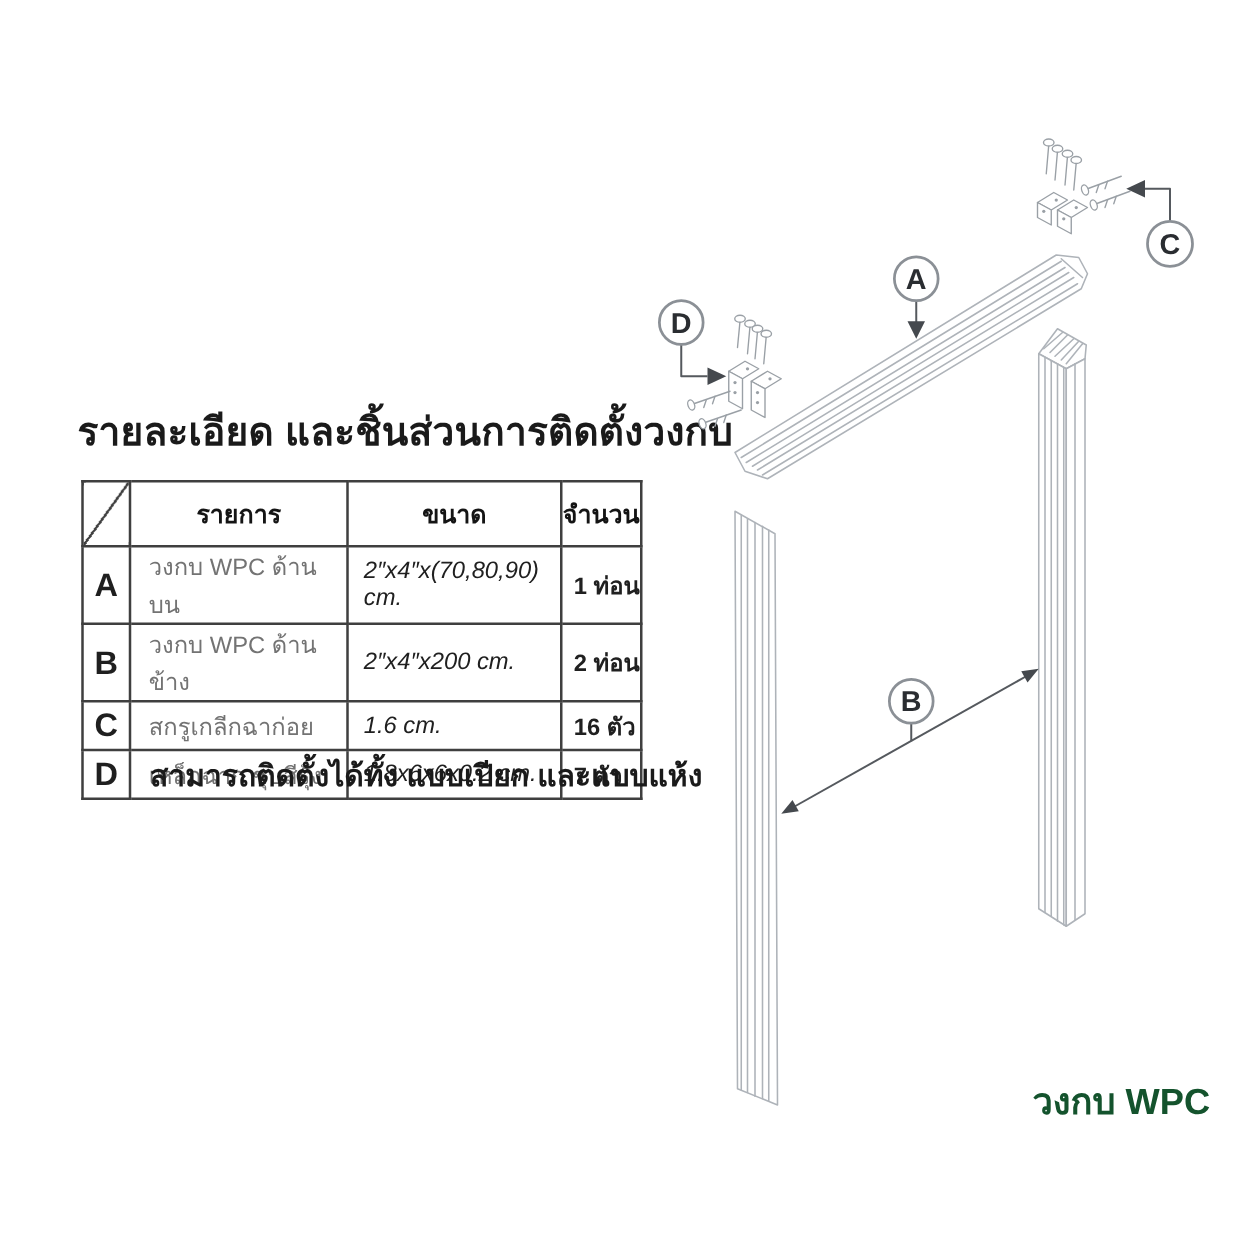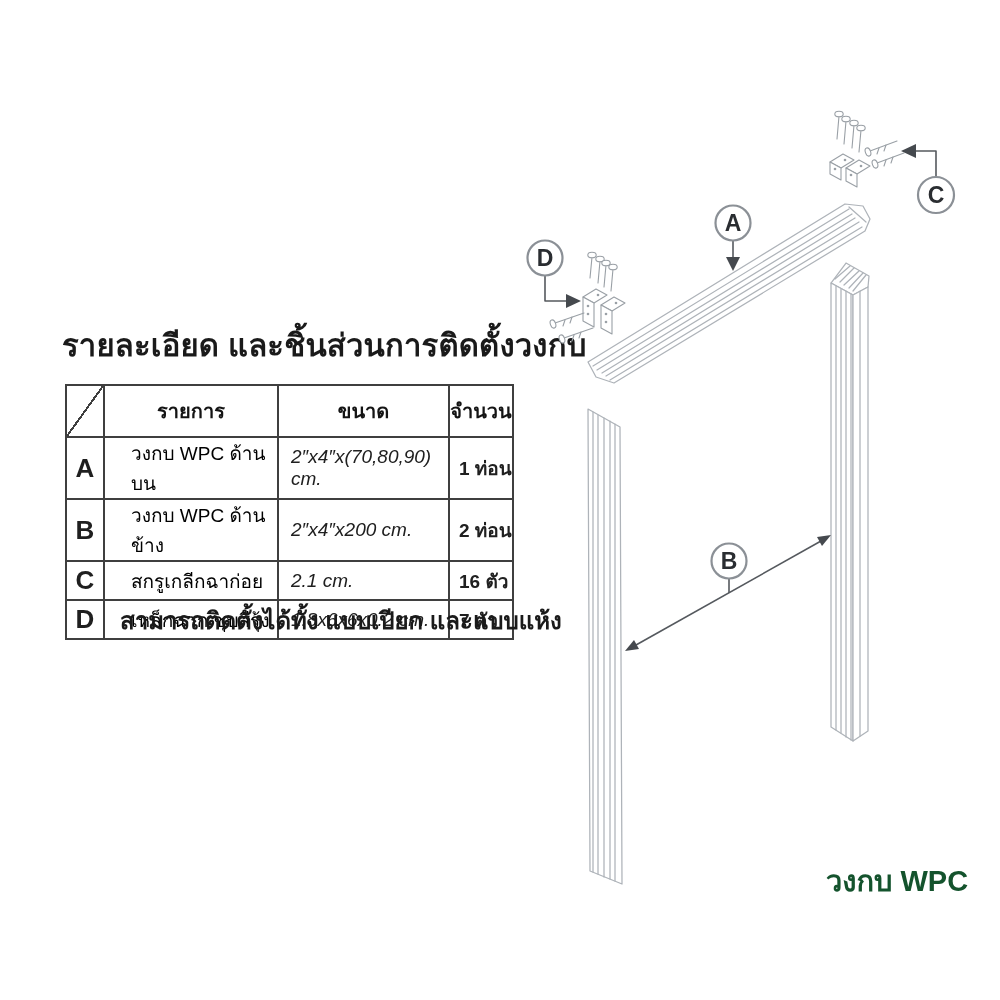--- a/index.html
+++ b/index.html
@@ -37,21 +37,21 @@
     font-size: 20px; font-weight: 700; text-align: center; color: #141414;
   }
   .corner-cell {
     background: linear-gradient(to bottom right,
       transparent calc(50% - 1px), #3f3f3f calc(50% - 1px),
       #3f3f3f calc(50% + 1px), transparent calc(50% + 1px));
   }
   .key-cell {
     font-size: 26px; font-weight: 600; text-align: center; color: #1f1f1f;
   }
-  .item-cell { font-size: 19px; font-weight: 500; padding-left: 26px; color: #000000; }
+  .item-cell { font-size: 19px; font-weight: 500; padding-left: 14px; color: #737373; }
   .size-cell { font-size: 19px; font-weight: 500; padding-left: 12px; color: #202020; font-style: italic; }
   .qty-cell  { font-size: 19px; font-weight: 700; padding-left: 9px;  color: #202020; }
   .note {
     position: absolute; left: 84px; top: 601px;
     font-size: 24px; font-weight: 600; color: #1a1a1a;
     white-space: nowrap;
     margin-left: 36px;
   }
   .wpc-caption {
     position: absolute; left: 826px; top: 858px;
@@ -100,21 +100,21 @@
   </tr>
   <tr class="row">
     <td class="key-cell">B</td>
     <td class="item-cell">วงกบ WPC ด้านข้าง</td>
     <td class="size-cell">2″x4″x200 cm.</td>
     <td class="qty-cell">2 ท่อน</td>
   </tr>
   <tr class="row">
     <td class="key-cell">C</td>
     <td class="item-cell">สกรูเกลีกฉาก่อย</td>
-    <td class="size-cell">2.1 cm.</td>
+    <td class="size-cell">1.6 cm.</td>
     <td class="qty-cell">16 ตัว</td>
   </tr>
   <tr class="row">
     <td class="key-cell">D</td>
     <td class="item-cell">เหล็กฉาก ชุบสีรุ้ง</td>
     <td class="size-cell">1.8x6x6x0.2 cm.</td>
     <td class="qty-cell">7 ตัว</td>
   </tr>
 </tbody>
   </table>

